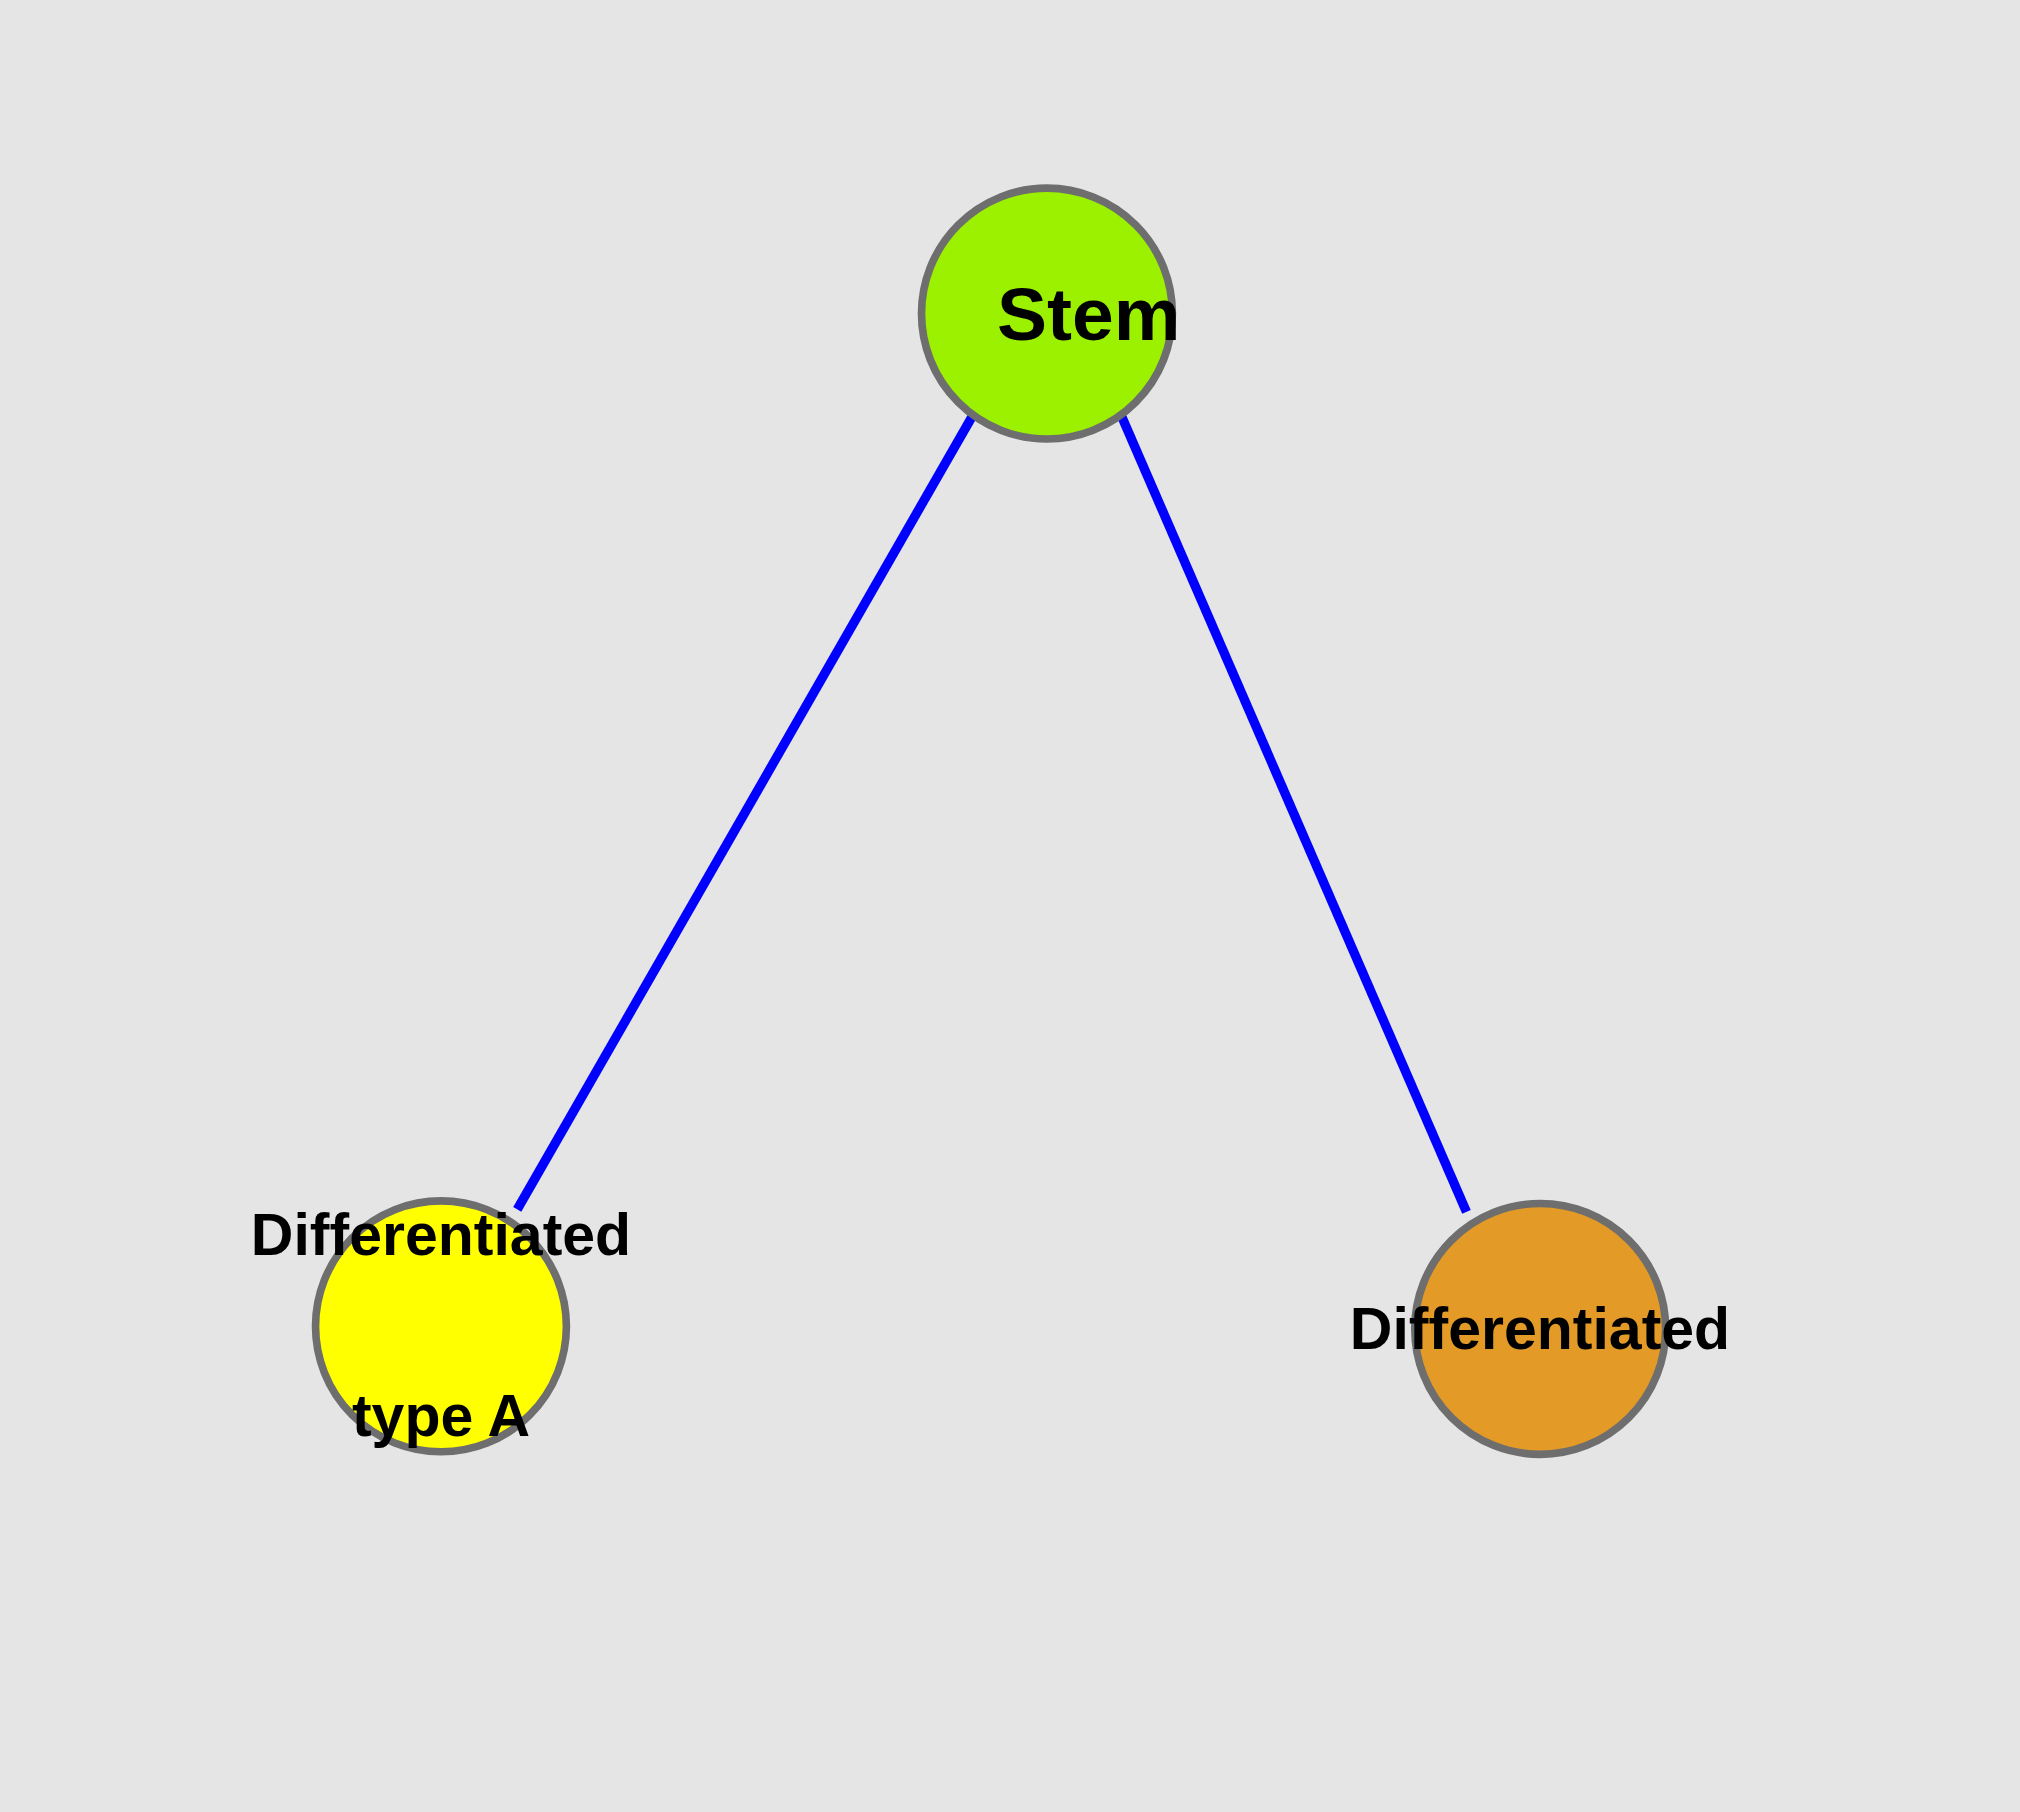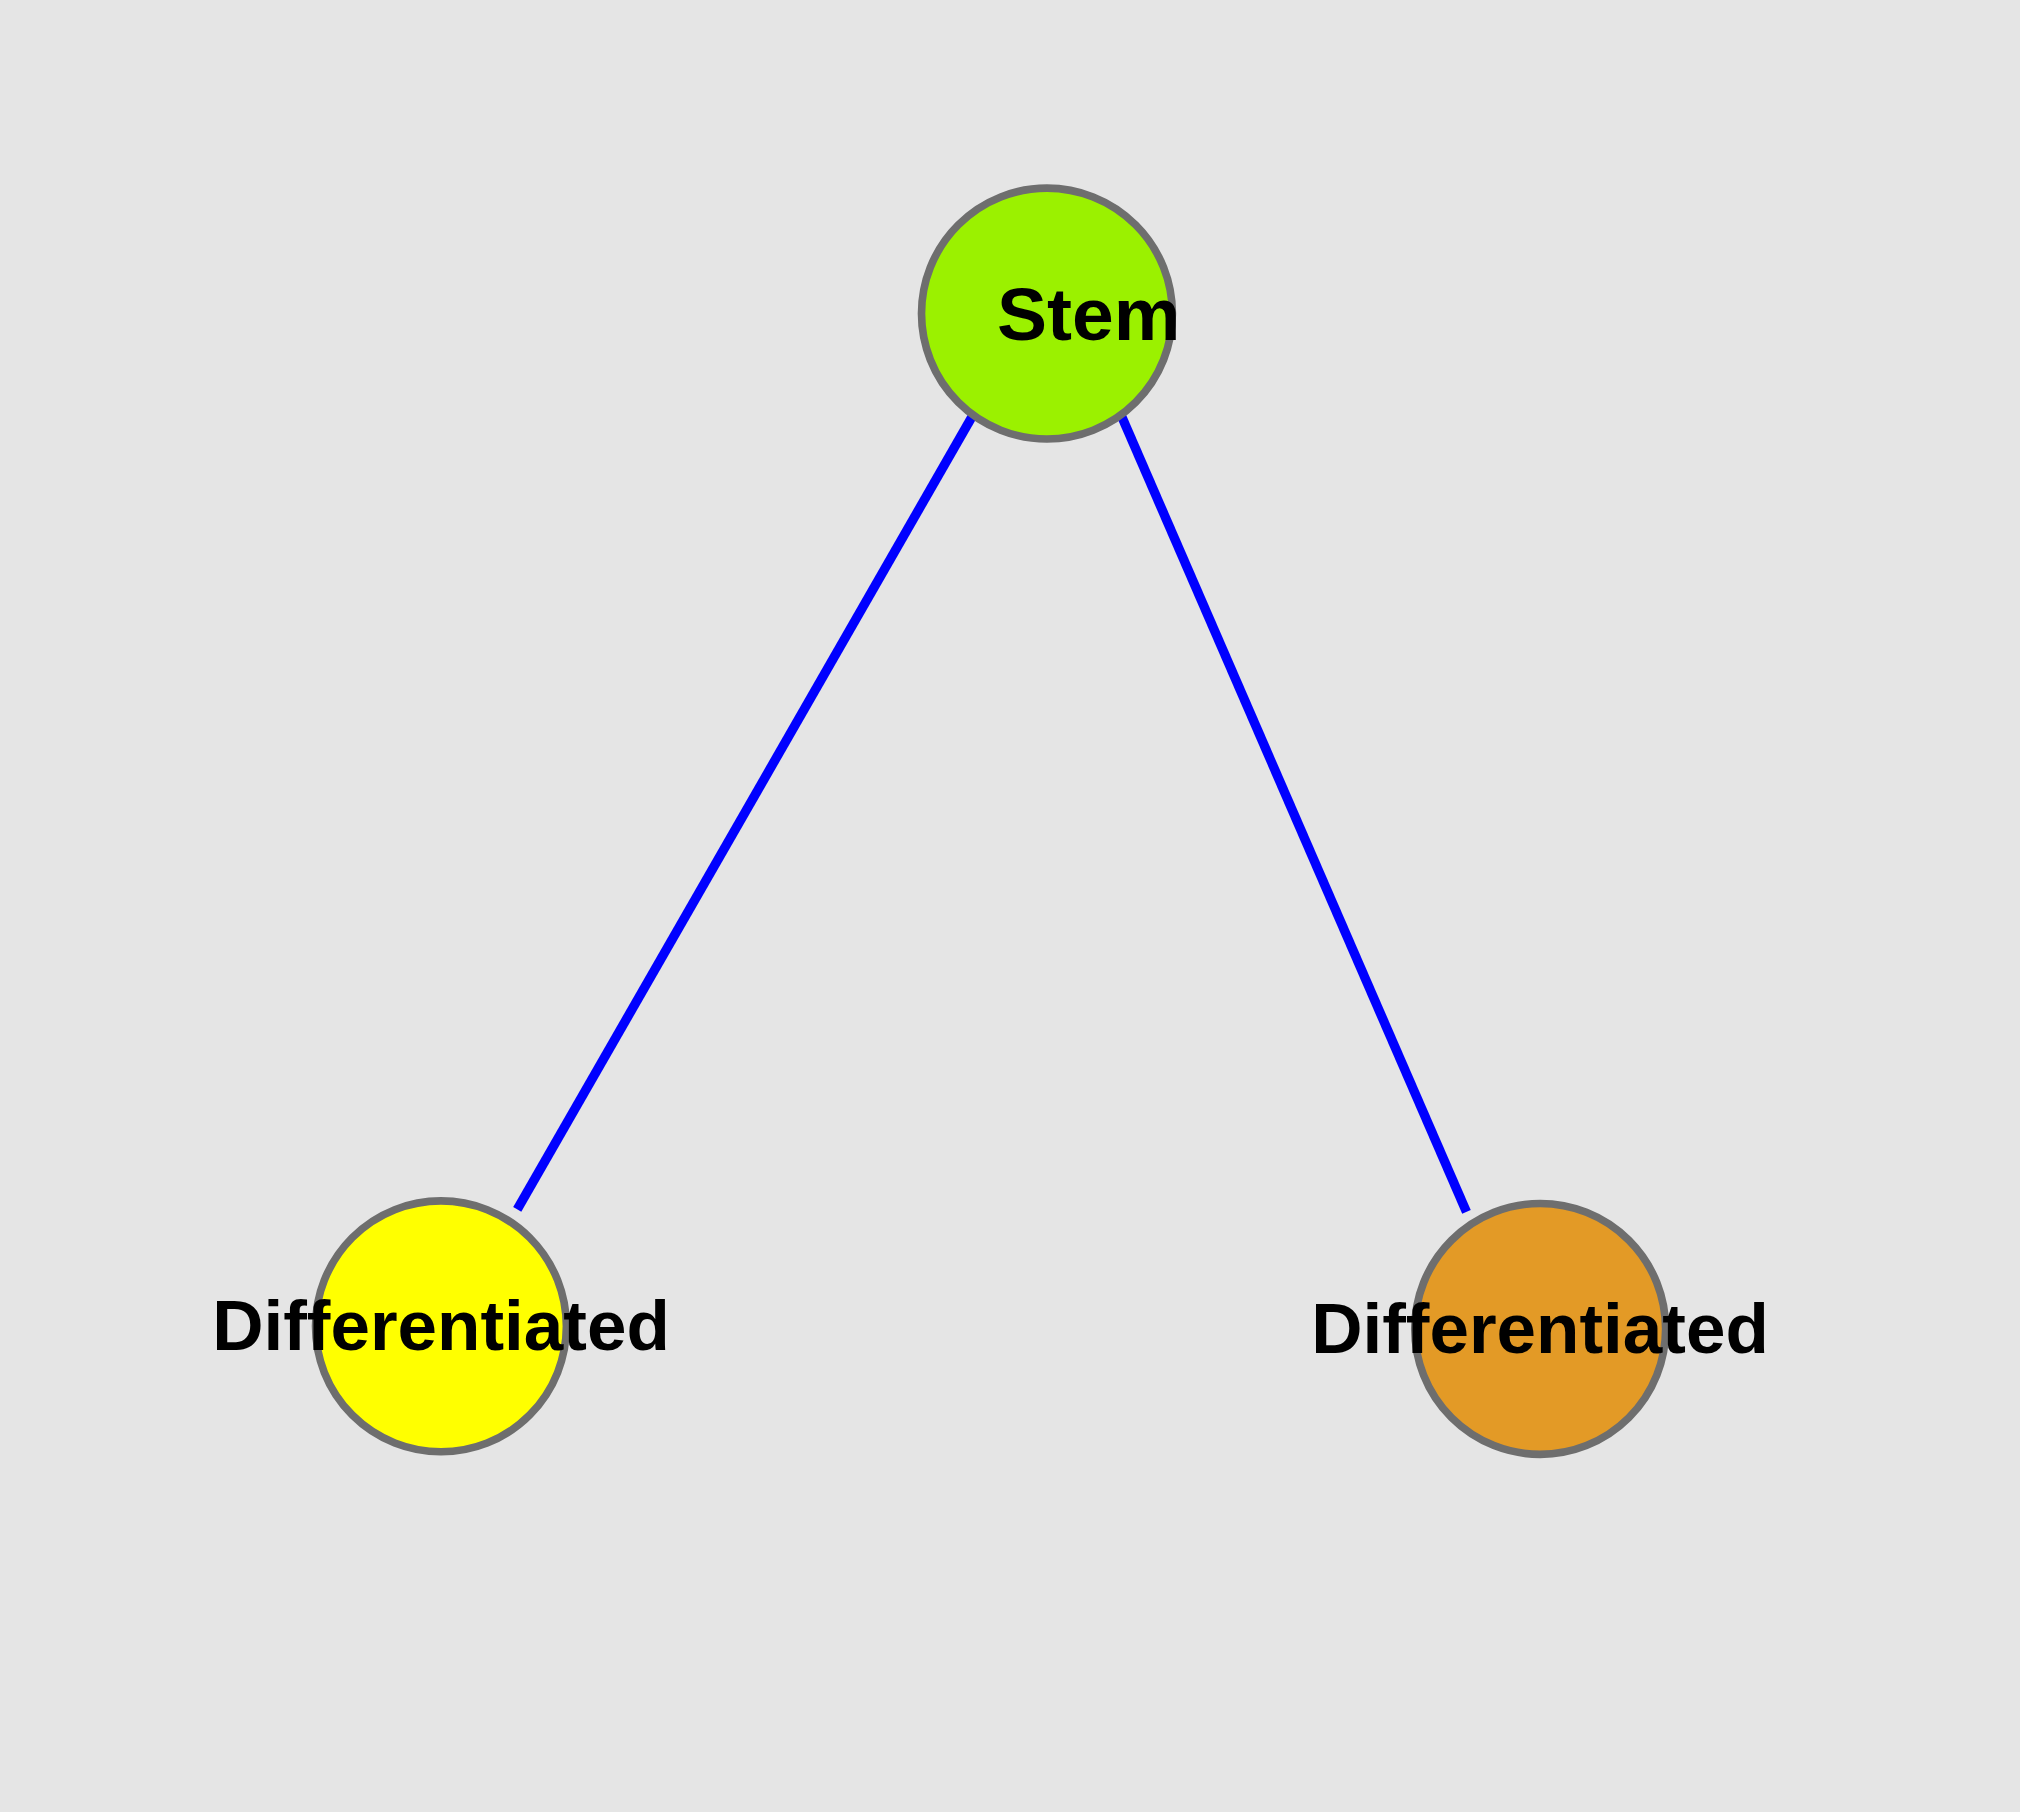--- a/index.html
+++ b/index.html
@@ -40,21 +40,21 @@
     text-align: center;
     white-space: pre;
     line-height: 1.02;
     transform: translate(-50%, -50%);
     pointer-events: none;
   }
   .label-stem {
     font-size: 75px;
   }
   .label-diff {
-    font-size: 71px;
+    font-size: 59px;
   }
 </style>
 </head>
 <body>
 
 <div id="canvas-root" style="background: #e5e5e5;">
 
   <svg id="graph-svg" viewBox="0 0 2384 2138">
     <g>
       <line class="edge-line" x1="1147" y1="491" x2="610" y2="1427" stroke="#0000ff"></line>
@@ -66,20 +66,21 @@
       <circle class="node-circle" cx="1817" cy="1568" r="148" fill="#e39a26" stroke="#6e6e6e"></circle>
     </g>
   </svg>
 
   <div class="node-label label-stem" style="left: 1047px; top: 314px; color: rgb(0, 0, 0);">
     <span>Stem</span>
   </div>
 
   <div class="node-label label-diff" style="left: 441px; top: 1326px; color: rgb(0, 0, 0);">
     <div>Differentiated</div>
+    <div>type A</div>
   </div>
 
   <div class="node-label label-diff" style="left: 1540px; top: 1329px; color: rgb(0, 0, 0);">
     <div>Differentiated</div>
   </div>
 
 </div>
 
 
 </body></html>

